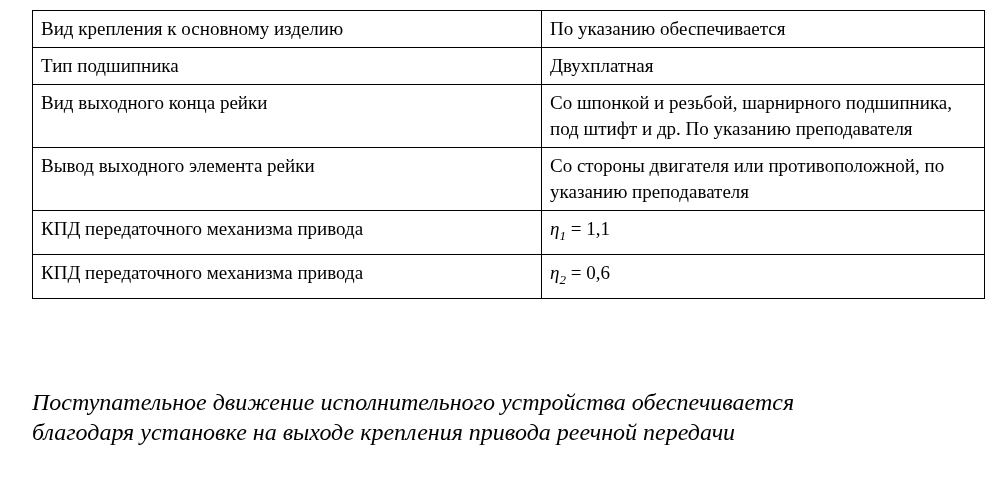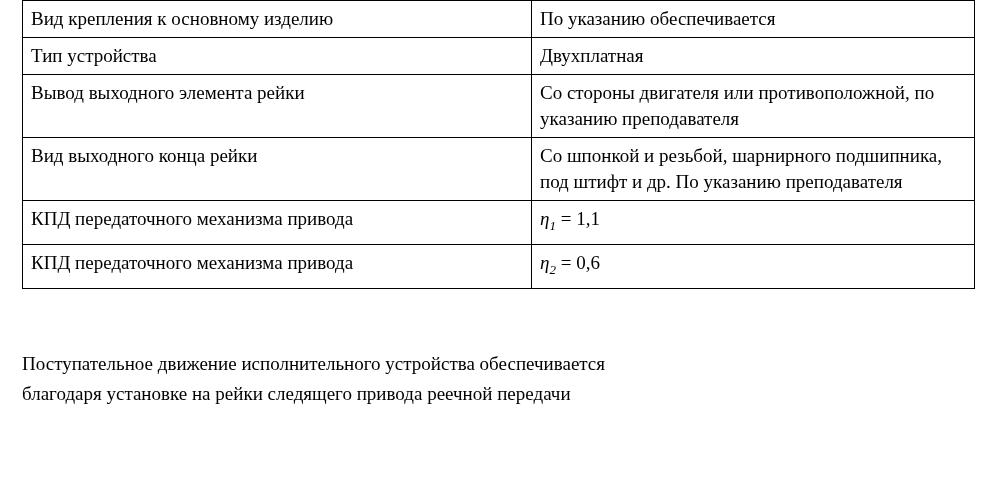--- a/index.html
+++ b/index.html
@@ -12,21 +12,21 @@
     height: 486px;
     font-family: "Liberation Serif", "DejaVu Serif", serif;
     color: #000000;
     overflow: hidden;
   }
   .page {
     position: relative;
     width: 996px;
     height: 486px;
     box-sizing: border-box;
-    padding: 0;
+    padding: 10px;
   }
   table.spec-table {
     border-collapse: collapse;
     table-layout: fixed;
     margin-left: 22px;
     margin-top: 0px;
     width: 918px;
   }
   table.spec-table td {
     border: 1px solid #000000;
@@ -48,64 +48,65 @@
   .eta-sym {
     font-style: italic;
   }
   .eta-sub {
     font-size: 13px;
     vertical-align: sub;
     font-style: italic;
   }
   .paragraph {
     margin-left: 22px;
-    margin-top: 60px;
+    margin-top: 88px;
     width: 900px;
-    font-size: 19px;
+    font-size: 24px;
     line-height: 30px;
     font-family: "Liberation Serif", "DejaVu Serif", serif;
     color: #000000;
+    font-style: italic;
   }
   .paragraph .line {
     display: block;
     white-space: nowrap;
   }
 </style>
 </head>
 <body>
 
 <div class="page">
 
   <table class="spec-table">
     <tbody>
       <tr>
         <td class="col-left">Вид крепления к основному изделию</td>
         <td class="col-right">По указанию обеспечивается</td>
       </tr>
       <tr>
-        <td class="col-left">Тип устройства</td>
+        <td class="col-left">Тип подшипника</td>
         <td class="col-right">Двухплатная</td>
+      </tr>
+      <tr>
+        <td class="col-left">Вид выходного конца рейки</td>
+        <td class="col-right">Со шпонкой и резьбой, шарнирного подшипника, под штифт и др. По указанию преподавателя</td>
       </tr>
       <tr>
         <td class="col-left">Вывод выходного элемента рейки</td>
         <td class="col-right">Со стороны двигателя или противоположной, по указанию преподавателя</td>
-      </tr>
-      <tr>
-        <td class="col-left">Вид выходного конца рейки</td>
-        <td class="col-right">Со шпонкой и резьбой, шарнирного подшипника, под штифт и др. По указанию преподавателя</td>
       </tr>
       <tr>
         <td class="col-left">КПД передаточного механизма привода</td>
         <td class="col-right eta-cell"><span class="eta-sym">η</span><span class="eta-sub">1</span><span> = 1,1</span></td>
       </tr>
       <tr>
         <td class="col-left">КПД передаточного механизма привода</td>
         <td class="col-right eta-cell"><span class="eta-sym">η</span><span class="eta-sub">2</span><span> = 0,6</span></td>
       </tr>
     </tbody>
   </table>
 
   <div class="paragraph">
     <span class="line">Поступательное движение исполнительного устройства обеспечивается</span>
-    <span class="line">благодаря установке на рейки следящего привода реечной передачи</span>
+    <span class="line">благодаря установке на выходе крепления привода реечной передачи</span>
   </div>
 
 </div>
 
 </body></html>

